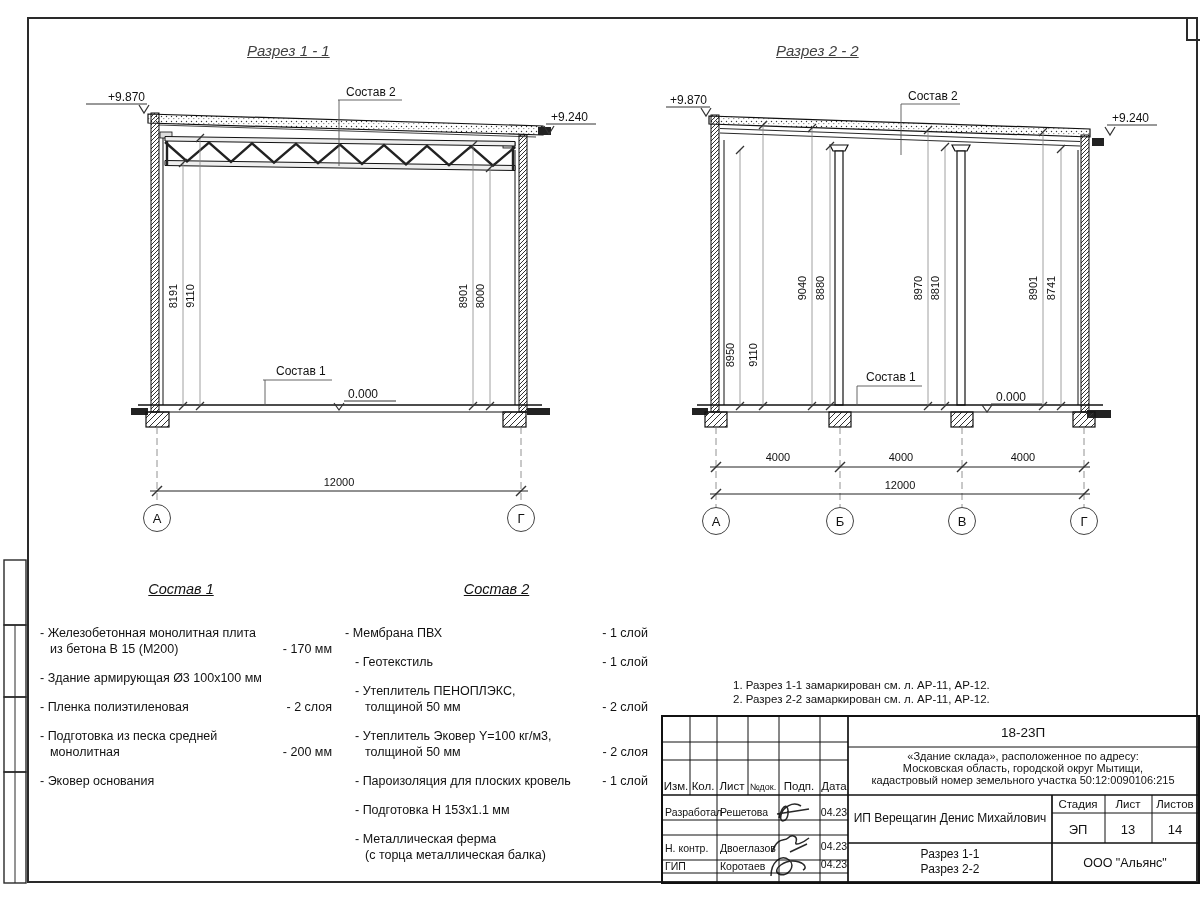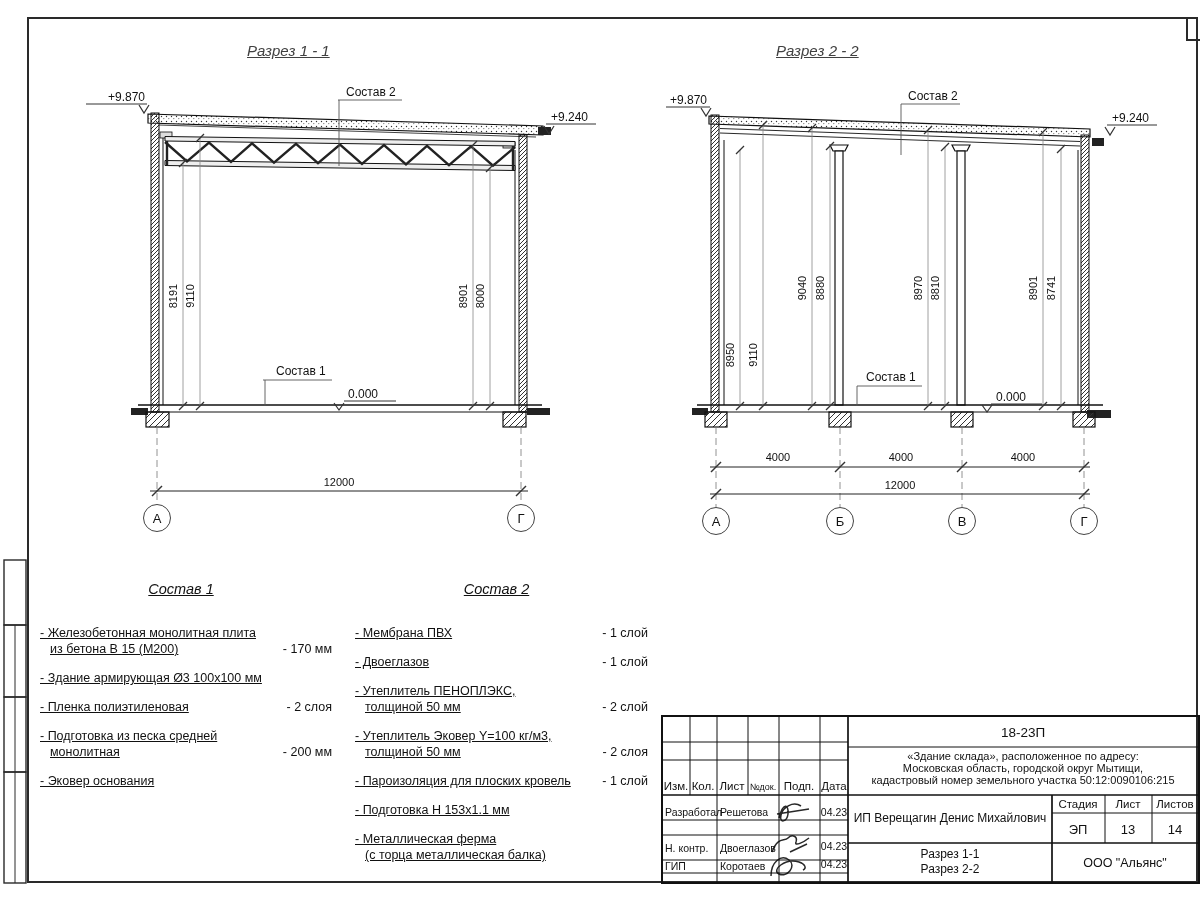--- a/index.html
+++ b/index.html
@@ -12,21 +12,21 @@
   .sec-title{position:absolute;width:200px;text-align:left;font-size:15px;
          font-style:italic;text-decoration:underline;color:#404040;}
   svg text{font-family:"Liberation Sans",sans-serif;fill:#111;}
   .dimtxt{font-size:11px;}
   .elevtxt{font-size:12px;}
   .lbltxt{font-size:12px;}
   .axtxt{font-size:13px;}
   .list{position:absolute;font-size:12.5px;}
   .list .ttl{position:absolute;left:0;width:100%;text-align:center;font-size:14.5px;
          font-style:italic;text-decoration:underline;}
-  .list .ln{position:absolute;white-space:nowrap;text-decoration:underline;}
+  .list .ln{position:absolute;white-space:nowrap;}
   .list .val{position:absolute;right:0;white-space:nowrap;}
   .notes{position:absolute;left:733px;top:678px;font-size:11.5px;line-height:14px;}
   .tbtxt{font-size:11.5px;}
 </style>
 </head>
 <body>
 
 <div class="sheet">
 
   <div class="frame"></div>
@@ -318,37 +318,41 @@
     <div class="ln" style="left:10px;top:125px">- Пленка полиэтиленовая</div>
     <div class="val" style="top:125px">-  2 слоя</div>
     <div class="ln" style="left:10px;top:154px">- Подготовка из песка средней</div>
     <div class="ln" style="left:20px;top:170px">монолитная</div>
     <div class="val" style="top:170px">- 200 мм</div>
     <div class="ln" style="left:10px;top:199px">- Эковер основания</div>
   </div>
 
   <div class="list" style="left:345px;top:575px;width:303px;height:300px">
     <div class="ttl" style="top:6px">Состав 2</div>
-    <div class="ln" style="left:10px;top:51px">- Мембрана ПВХ</div>
+    <div class="ln" style="left:0;top:51px">- Мембрана ПВХ</div>
     <div class="val" style="top:51px">- 1 слой</div>
-    <div class="ln" style="left:10px;top:80px">- Двоеглазов</div>
+    <div class="ln" style="left:10px;top:80px">- Геотекстиль</div>
     <div class="val" style="top:80px">- 1 слой</div>
     <div class="ln" style="left:10px;top:109px">- Утеплитель ПЕНОПЛЭКС,</div>
     <div class="ln" style="left:20px;top:125px">толщиной 50 мм</div>
     <div class="val" style="top:125px">- 2 слой</div>
     <div class="ln" style="left:10px;top:154px">- Утеплитель Эковер Y=100 кг/м3,</div>
     <div class="ln" style="left:20px;top:170px">толщиной 50 мм</div>
     <div class="val" style="top:170px">- 2 слоя</div>
     <div class="ln" style="left:10px;top:199px">- Пароизоляция для плоских кровель</div>
     <div class="val" style="top:199px">- 1 слой</div>
     <div class="ln" style="left:10px;top:228px">- Подготовка Н 153х1.1 мм</div>
     <div class="ln" style="left:10px;top:257px">- Металлическая ферма</div>
     <div class="ln" style="left:20px;top:273px">(с торца металлическая балка)</div>
   </div>
 
+  <div class="notes">
+    <div>1. Разрез 1-1 замаркирован см. л. АР-11, АР-12.</div>
+    <div>2. Разрез 2-2 замаркирован см. л. АР-11, АР-12.</div>
+  </div>
 
   <svg style="position:absolute;left:660px;top:714px" width="541" height="171" viewBox="660 714 541 171">
     <rect x="662" y="716" width="537" height="167" fill="none" stroke="#111" stroke-width="2"></rect>
     <g stroke="#111" stroke-width="1">
 
       <line x1="690" y1="716" x2="690" y2="795"></line>
       <line x1="717" y1="716" x2="717" y2="883"></line>
       <line x1="748" y1="716" x2="748" y2="795"></line>
       <line x1="779" y1="716" x2="779" y2="883"></line>
       <line x1="820" y1="716" x2="820" y2="883"></line>

